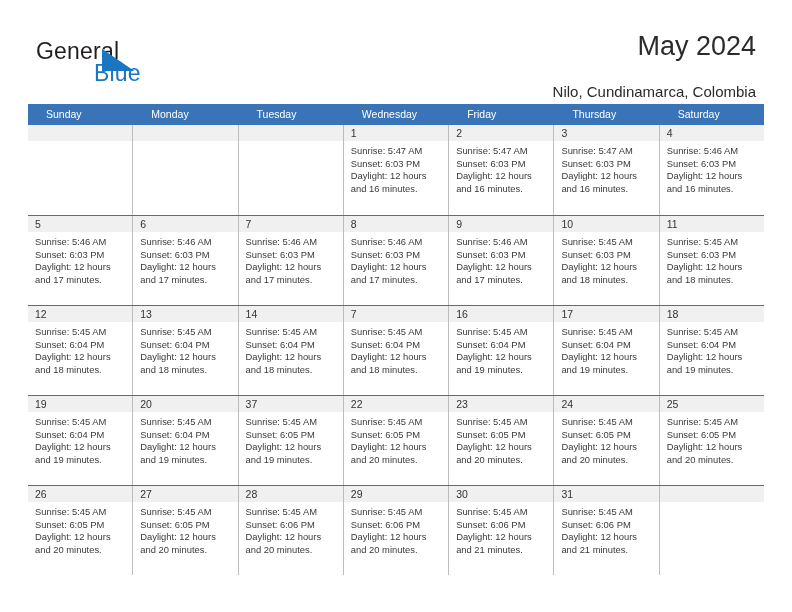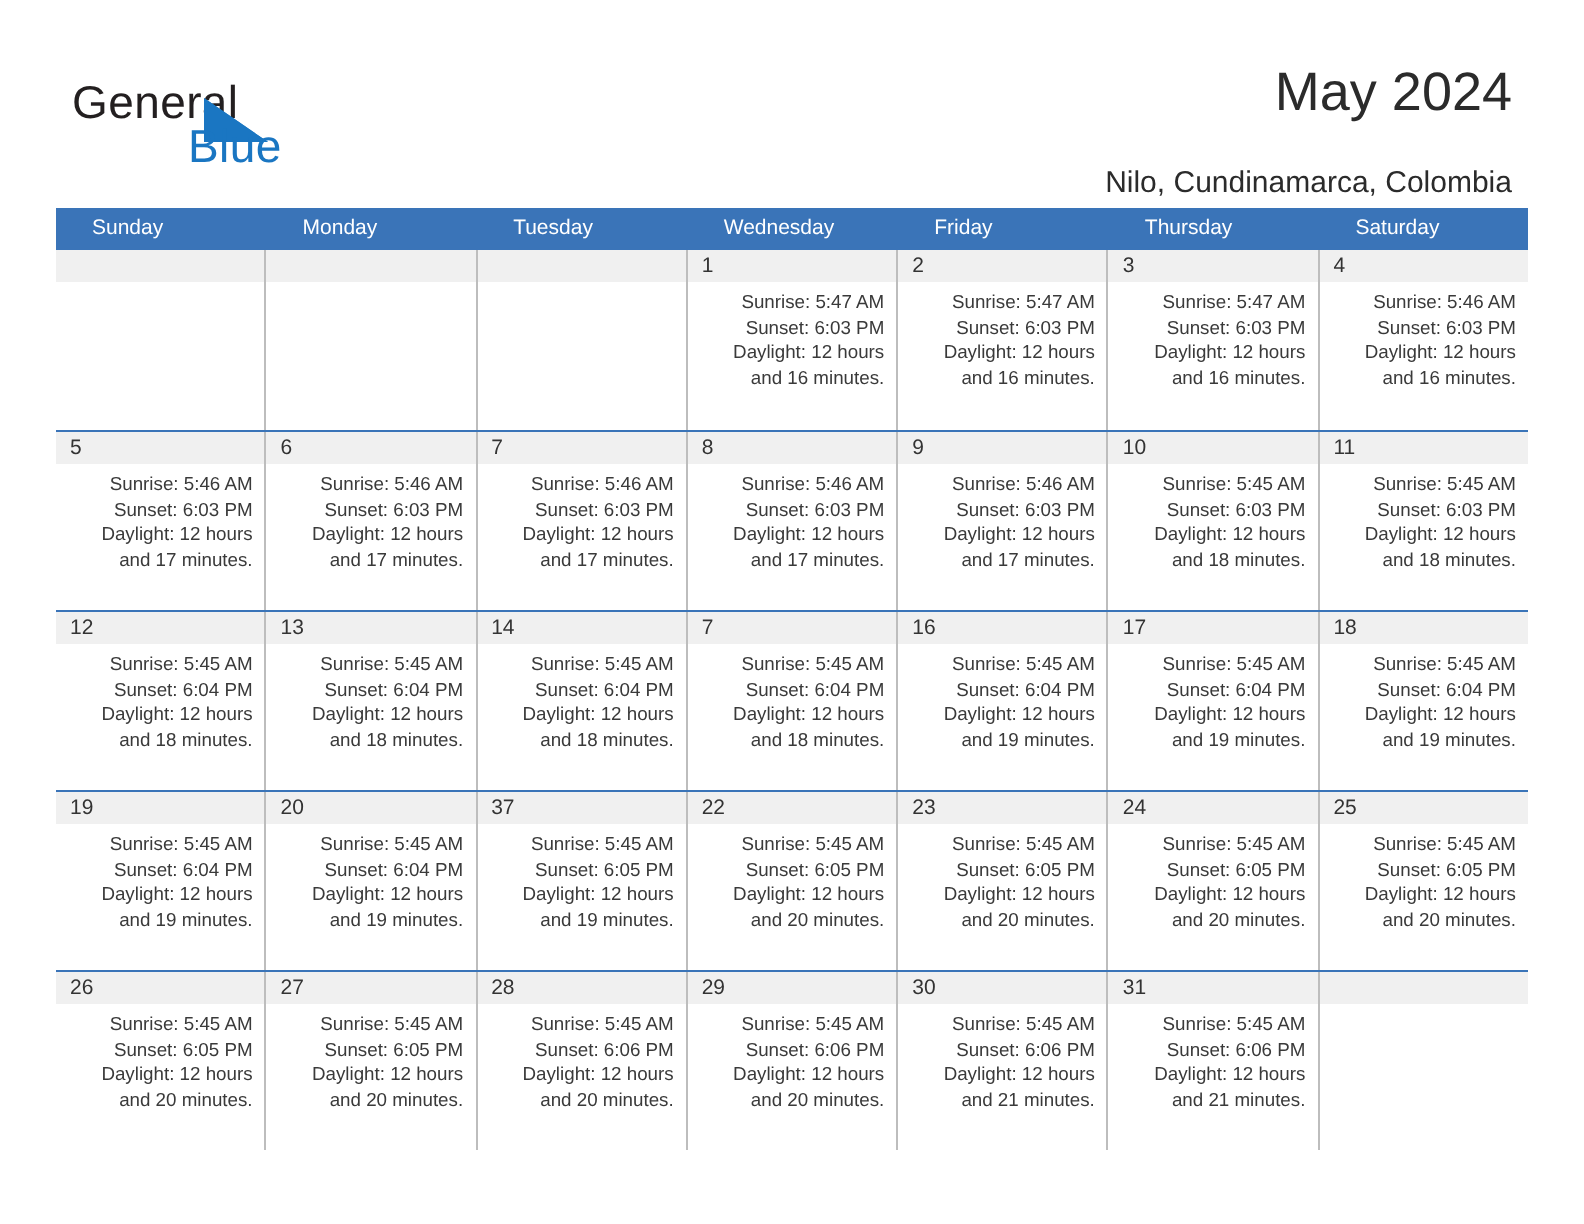--- a/index.html
+++ b/index.html
@@ -135,21 +135,20 @@
     color: #333333;
     box-sizing: border-box;
   }
   .daycell.empty .daynum { background: #f0f0f0; }
 
   .dayinfo {
     padding: 4px 6px 0 7px;
     font-size: 9.4px;
     line-height: 12.6px;
     color: #3a3a3a;
-    text-align: right;
   }
   .dayinfo div { white-space: nowrap; }
 </style>
 </head>
 <body>
 
 <div class="page">
 
   <div class="masthead">
 

